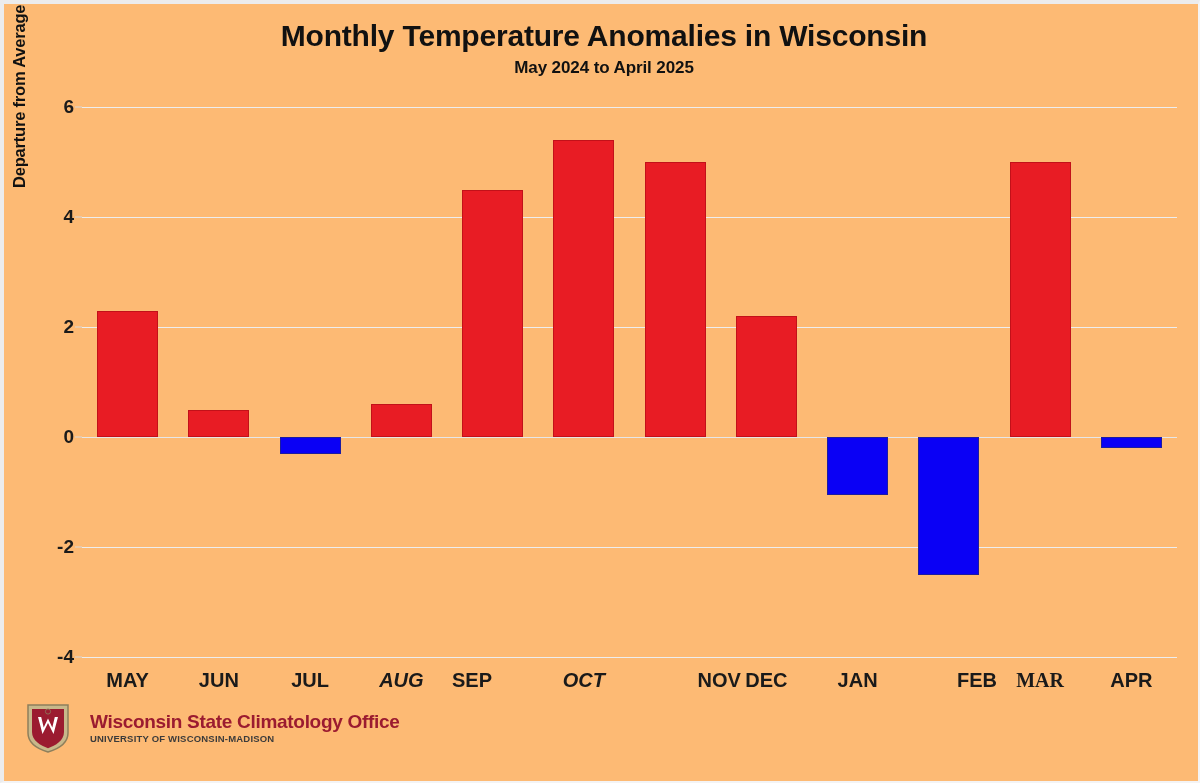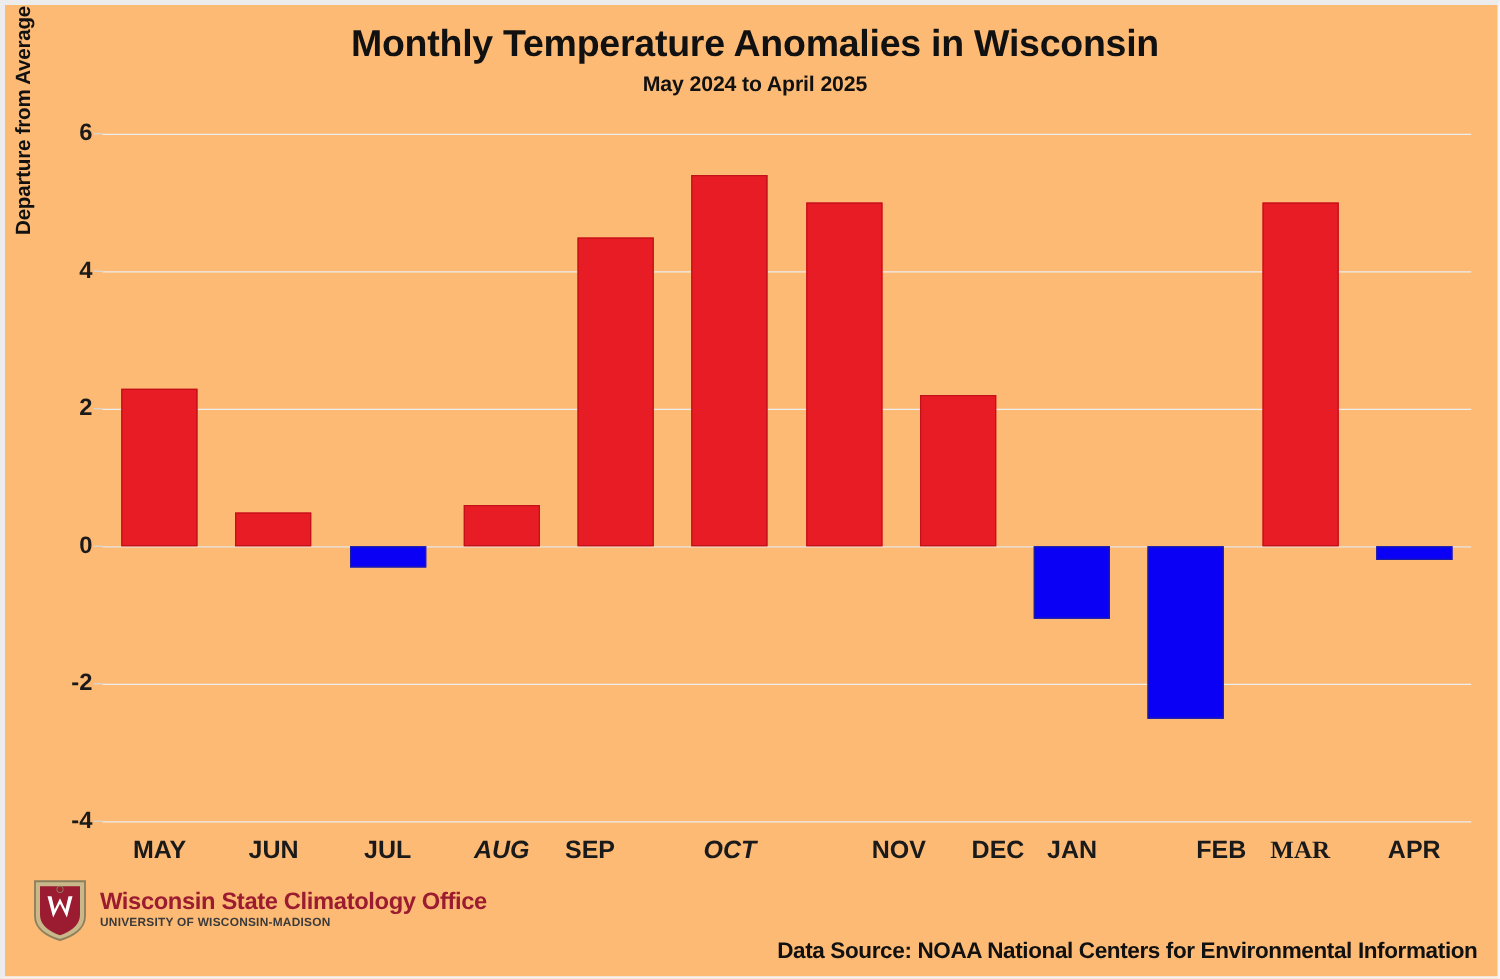--- a/index.html
+++ b/index.html
@@ -126,21 +126,21 @@
     white-space: nowrap;
   }
 
   
   #footer-logo {
     position: absolute;
     left: 22px;
     bottom: 28px;
     display: flex;
     align-items: center;
-    gap: 10px;
+    gap: 20px;
   }
   #crest {
     width: 44px;
     height: 50px;
     flex: none;
   }
   #logo-text-1 {
     font-size: 19px;
     font-weight: bold;
     color: #9b1b30;
@@ -204,21 +204,21 @@
       <div class="xtick" style="left: 228.125px;">JUL</div>
       <div class="bar pos" title="AUG: 0.6" style="left: 288.875px; top: 297px; width: 61px; height: 33px;"></div>
       <div class="xtick" style="left: 319.375px; font-style: italic;">AUG</div>
       <div class="bar pos" title="SEP: 4.5" style="left: 380.125px; top: 82.5px; width: 61px; height: 247.5px;"></div>
       <div class="xtick" style="left: 390px;">SEP</div>
       <div class="bar pos" title="OCT: 5.4" style="left: 471.375px; top: 33px; width: 61px; height: 297px;"></div>
       <div class="xtick" style="left: 501.875px; font-style: italic;">OCT</div>
       <div class="bar pos" title="NOV: 5" style="left: 562.625px; top: 55px; width: 61px; height: 275px;"></div>
       <div class="xtick" style="left: 593.125px; margin-left: 44px;">NOV</div>
       <div class="bar pos" title="DEC: 2.2" style="left: 653.875px; top: 209px; width: 61px; height: 121px;"></div>
-      <div class="xtick" style="left: 684.375px; margin-left: 32px;">DEC</div>
+      <div class="xtick" style="left: 684.375px;">DEC</div>
       <div class="bar neg" title="JAN: -1.05" style="left: 745.125px; top: 330px; width: 61px; height: 57.75px;"></div>
       <div class="xtick" style="left: 775.625px;">JAN</div>
       <div class="bar neg" title="FEB: -2.5" style="left: 836.375px; top: 330px; width: 61px; height: 137.5px;"></div>
       <div class="xtick" style="left: 895px;">FEB</div>
       <div class="bar pos" title="MAR: 5" style="left: 927.625px; top: 55px; width: 61px; height: 275px;"></div>
       <div class="xtick" style="left: 958.125px; font-family: Liberation Serif, serif;">MAR</div>
       <div class="bar neg" title="APR: -0.2" style="left: 1018.88px; top: 330px; width: 61px; height: 11px;"></div>
       <div class="xtick" style="left: 1049.38px;">APR</div>
     </div>
 
@@ -228,15 +228,14 @@
       <path d="M6 6 H38 V29 C38 37.5 29.5 42.6 22 45.2 C14.5 42.6 6 37.5 6 29 Z" fill="#9b1b30"></path>
       <path d="M12 14 L16.5 31 L22 20 L27.5 31 L32 14 L28.8 14 L26.3 24.5 L22 15.6 L17.7 24.5 L15.2 14 Z" fill="#ffffff"></path>
       <circle cx="22" cy="8.5" r="2.6" fill="#9b1b30" stroke="#8d7f5c" stroke-width="0.8"></circle>
     </svg>
     <div>
       <div id="logo-text-1">Wisconsin State Climatology Office</div>
       <div id="logo-text-2">UNIVERSITY OF WISCONSIN-MADISON</div>
     </div>
   </div>
 
-  <div id="source-note">Data Source: NOAA National Centers for Environmental Information</div>
 
 </div>
 
 </body></html>

